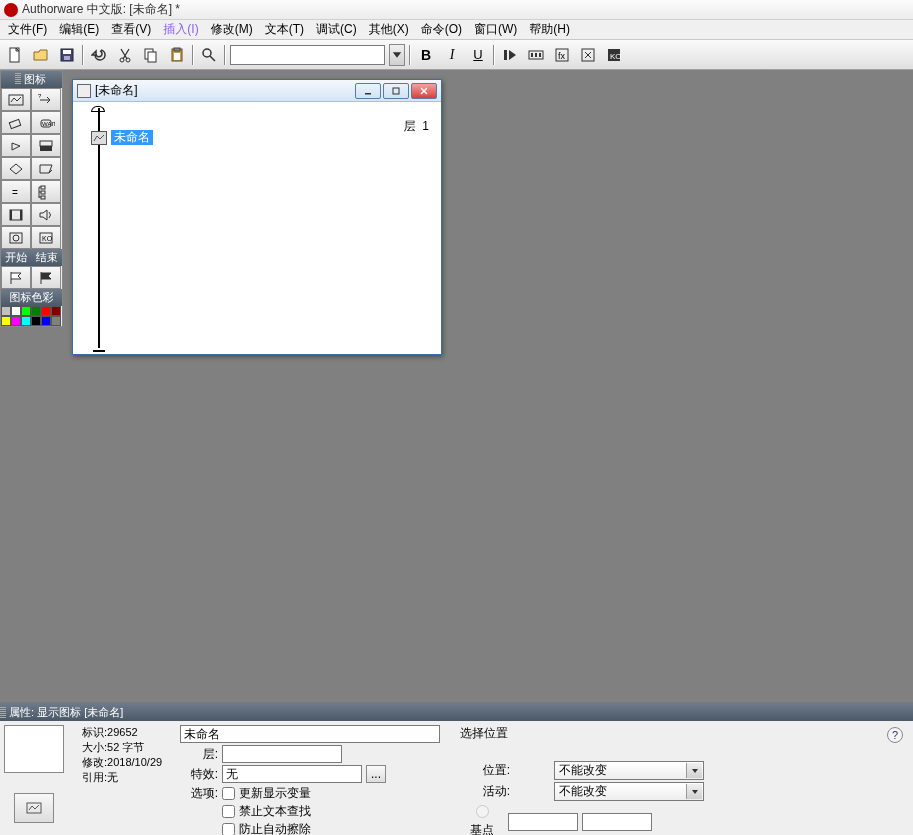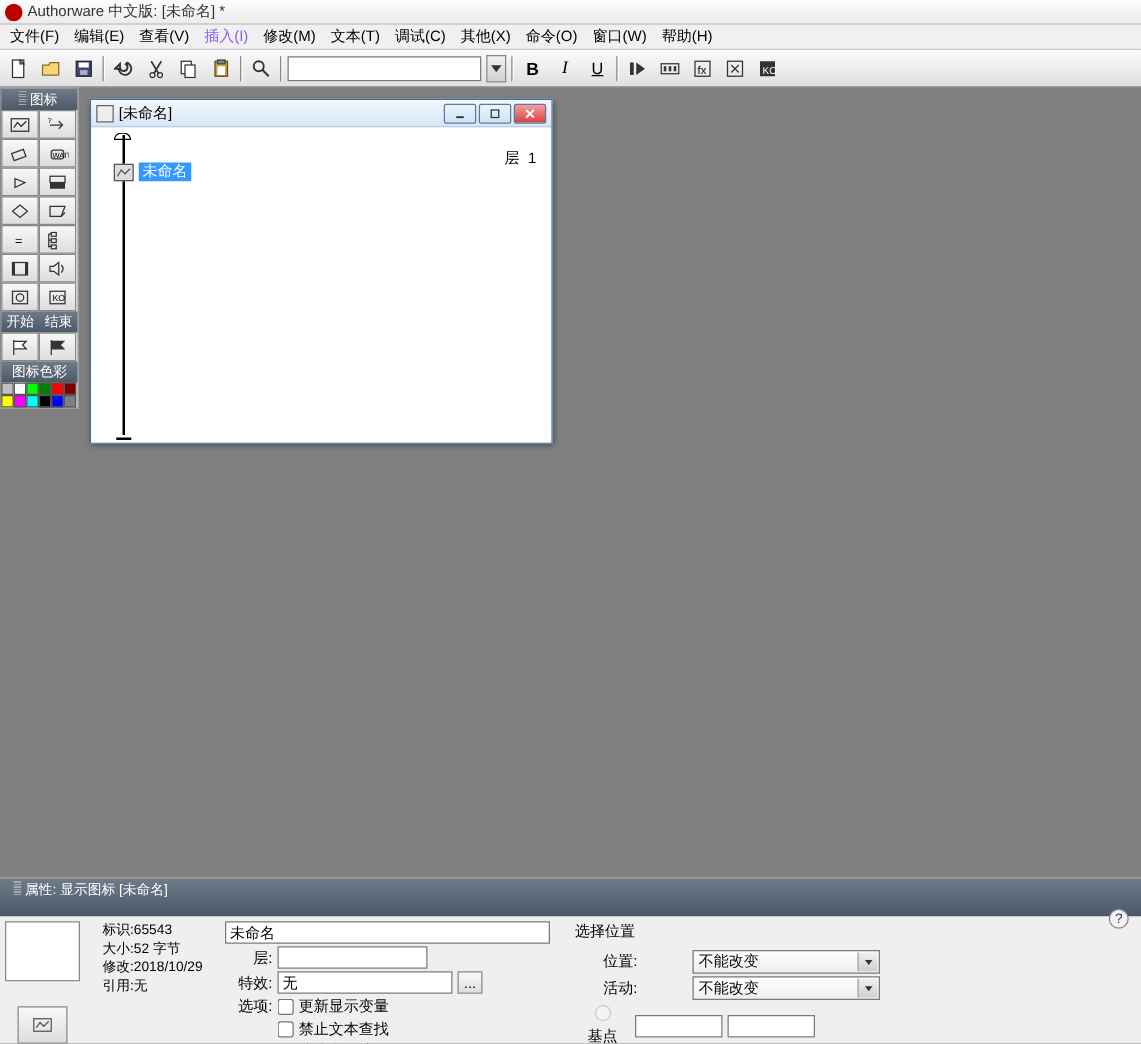--- a/index.html
+++ b/index.html
@@ -47,21 +47,21 @@
 .layerlabel { position: absolute; right: 12px; top: 16px; font-size: 12px; }
 .flowline { position: absolute; left: 25px; top: 6px; width: 2px; height: 240px; background: #000; }
 .flowstart { position: absolute; left: 18px; top: 4px; width: 16px; height: 8px; }
 .flowstart .hand { width: 14px; height: 6px; border: 1px solid #000; border-top-left-radius: 6px; border-top-right-radius: 6px; background: #fff; }
 .flowend { position: absolute; left: 20px; top: 248px; width: 12px; height: 2px; background: #000; }
 .flownode { position: absolute; left: 18px; top: 28px; display: flex; align-items: center; gap: 4px; }
 .flownode .nodeicon { width: 16px; height: 14px; border: 1px solid #555; background: #ddd; display: flex; align-items: center; justify-content: center; }
 .flownode .nodelabel { background: #3399ff; color: #fff; padding: 0 3px; font-size: 12px; line-height: 15px; }
 
 .proppanel { position: absolute; left: 0; right: 0; bottom: 0; height: 133px; background: #efefef; border-top: 1px solid #7a7a7a; font-size: 12px; }
-.proppanel .phdr { height: 30px; background: linear-gradient(#6f7b8a,#4a5868); color: #fff; font-size: 11px; padding: 1px 11px; display: flex; align-items: flex-start; }
+.proppanel .phdr { height: 18px; background: linear-gradient(#6f7b8a,#4a5868); color: #fff; font-size: 11px; padding: 1px 0; display: flex; align-items: center; }
 .proppanel .phdr .grip { width: 6px; height: 12px; margin-right: 3px; background: repeating-linear-gradient(0deg,#aaa,#aaa 1px,transparent 1px,transparent 2px); }
 .proppanel .pbody { padding: 4px; display: flex; gap: 8px; }
 .thumbcol { width: 70px; }
 .thumb { width: 60px; height: 48px; background: #fff; border: 1px solid #888; }
 .thumbbtn { margin-top: 20px; width: 40px; height: 30px; border: 1px solid #888; background: linear-gradient(#f8f8f8,#ddd); margin-left: 10px; display:flex; align-items:center; justify-content:center; }
 .infocol { width: 90px; font-size: 11px; line-height: 15px; }
 .formcol { flex: 1; display: flex; gap: 20px; }
 .fleft { width: 260px; }
 .fright { width: 250px; }
 .frow { display: flex; align-items: center; margin-bottom: 2px; }
@@ -389,21 +389,21 @@
     <div class="thumbcol">
       <div class="thumb"></div>
       <div class="thumbbtn">
           <svg width="18" height="16" viewBox="0 0 18 16">
             <rect x="2" y="3" width="14" height="10" fill="none" stroke="#555"></rect>
             <path d="M4 10 L7 6 L10 9 L14 5" stroke="#555" fill="none"></path>
           </svg>
         </div>
     </div>
     <div class="infocol">
-      <div><span>标识:</span><span>65543</span></div>
+      <div><span>标识:</span><span>29652</span></div>
       <div><span>大小:</span><span>52 字节</span></div>
       <div><span>修改:</span><span>2018/10/29</span></div>
       <div><span>引用:</span><span>无</span></div>
     </div>
     <div class="formcol">
       <div class="fleft">
         <div class="frow">
             <input class="finput" style="width: 260px; flex: 0 0 auto;" value="未命名">
           </div>
         <div class="frow">
@@ -428,21 +428,21 @@
               </div>
             <div class="chk" style="margin-left:0">
                 <input type="checkbox" style="">
                 <span>防止自动擦除</span>
               </div>
 
           </div>
         </div>
       </div>
       <div class="fright">
-        <div style="font-size:12px;margin-bottom:6px">选择位置</div>
+        <div style="font-size:12px;margin-bottom:19px">选择位置</div>
         <div class="frow">
             <label style="width:50px">位置:</label>
           <div class="fsel" style="width:150px">
               <span>不能改变</span>
               <div class="arrow">
                 <svg width="8" height="8" viewBox="0 0 8 8">
                   <path d="M1 2 L7 2 L4 6 Z" fill="#333"></path>
                 </svg>
               </div>
             </div>

